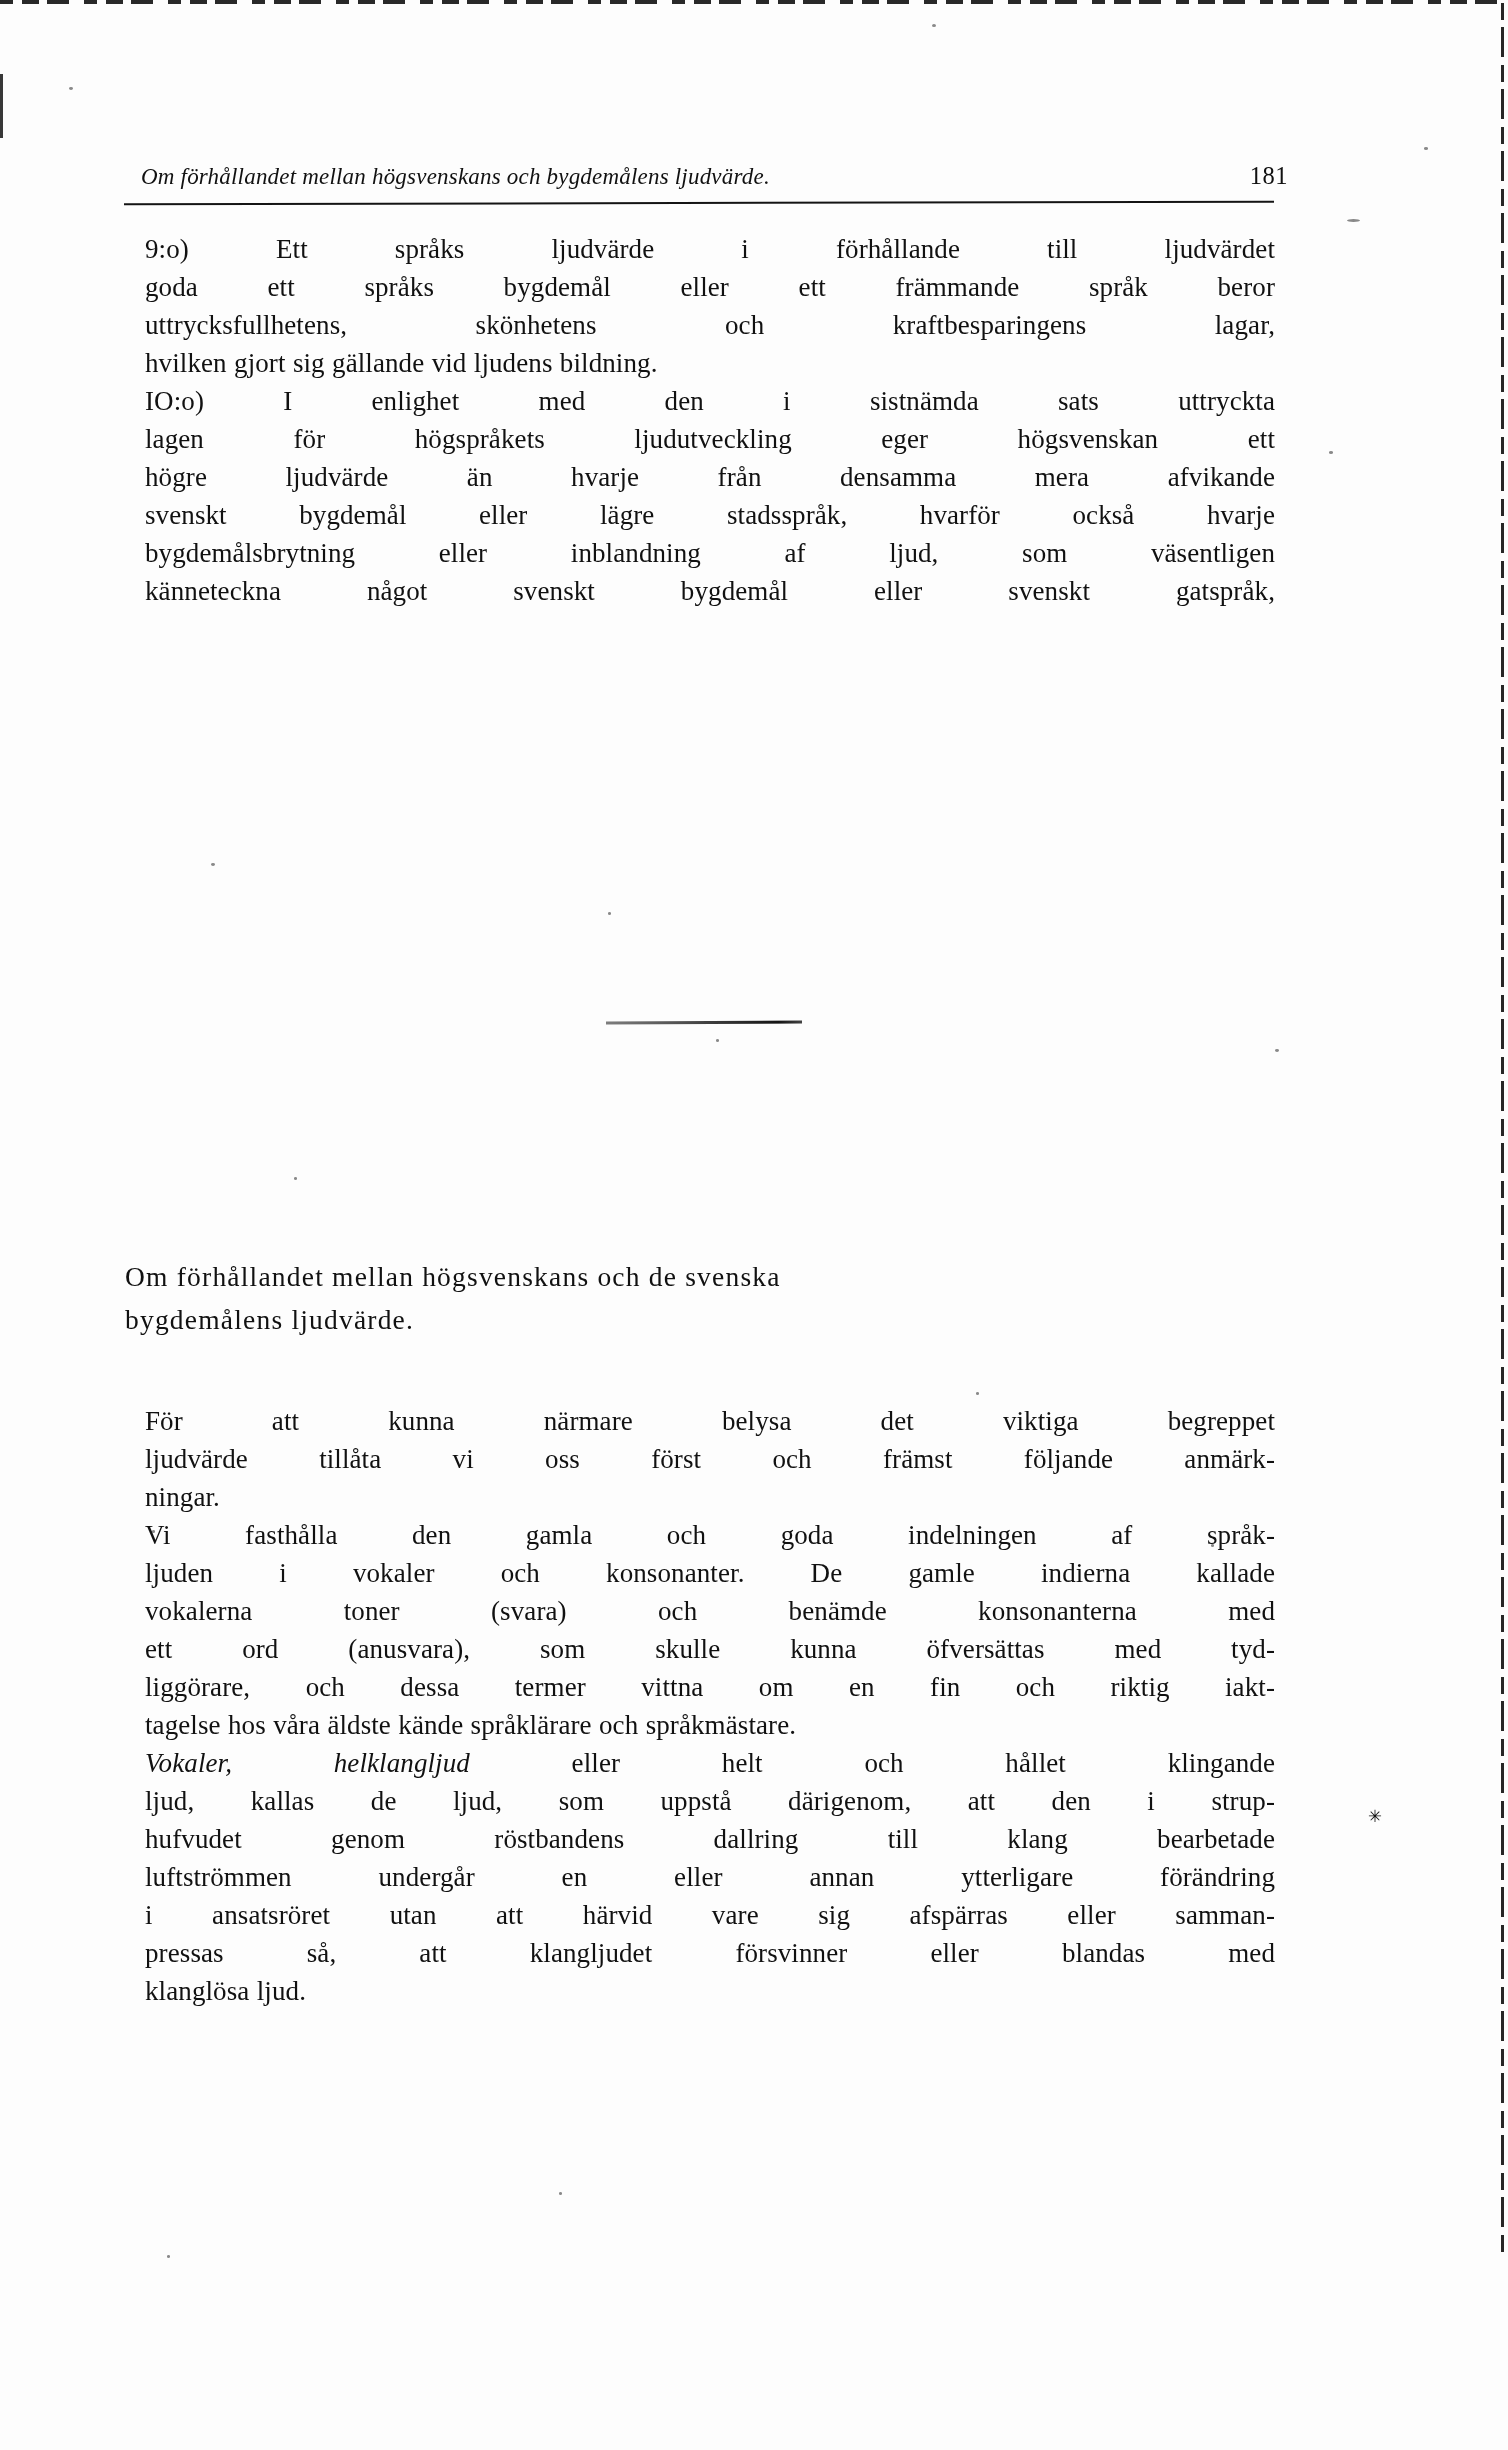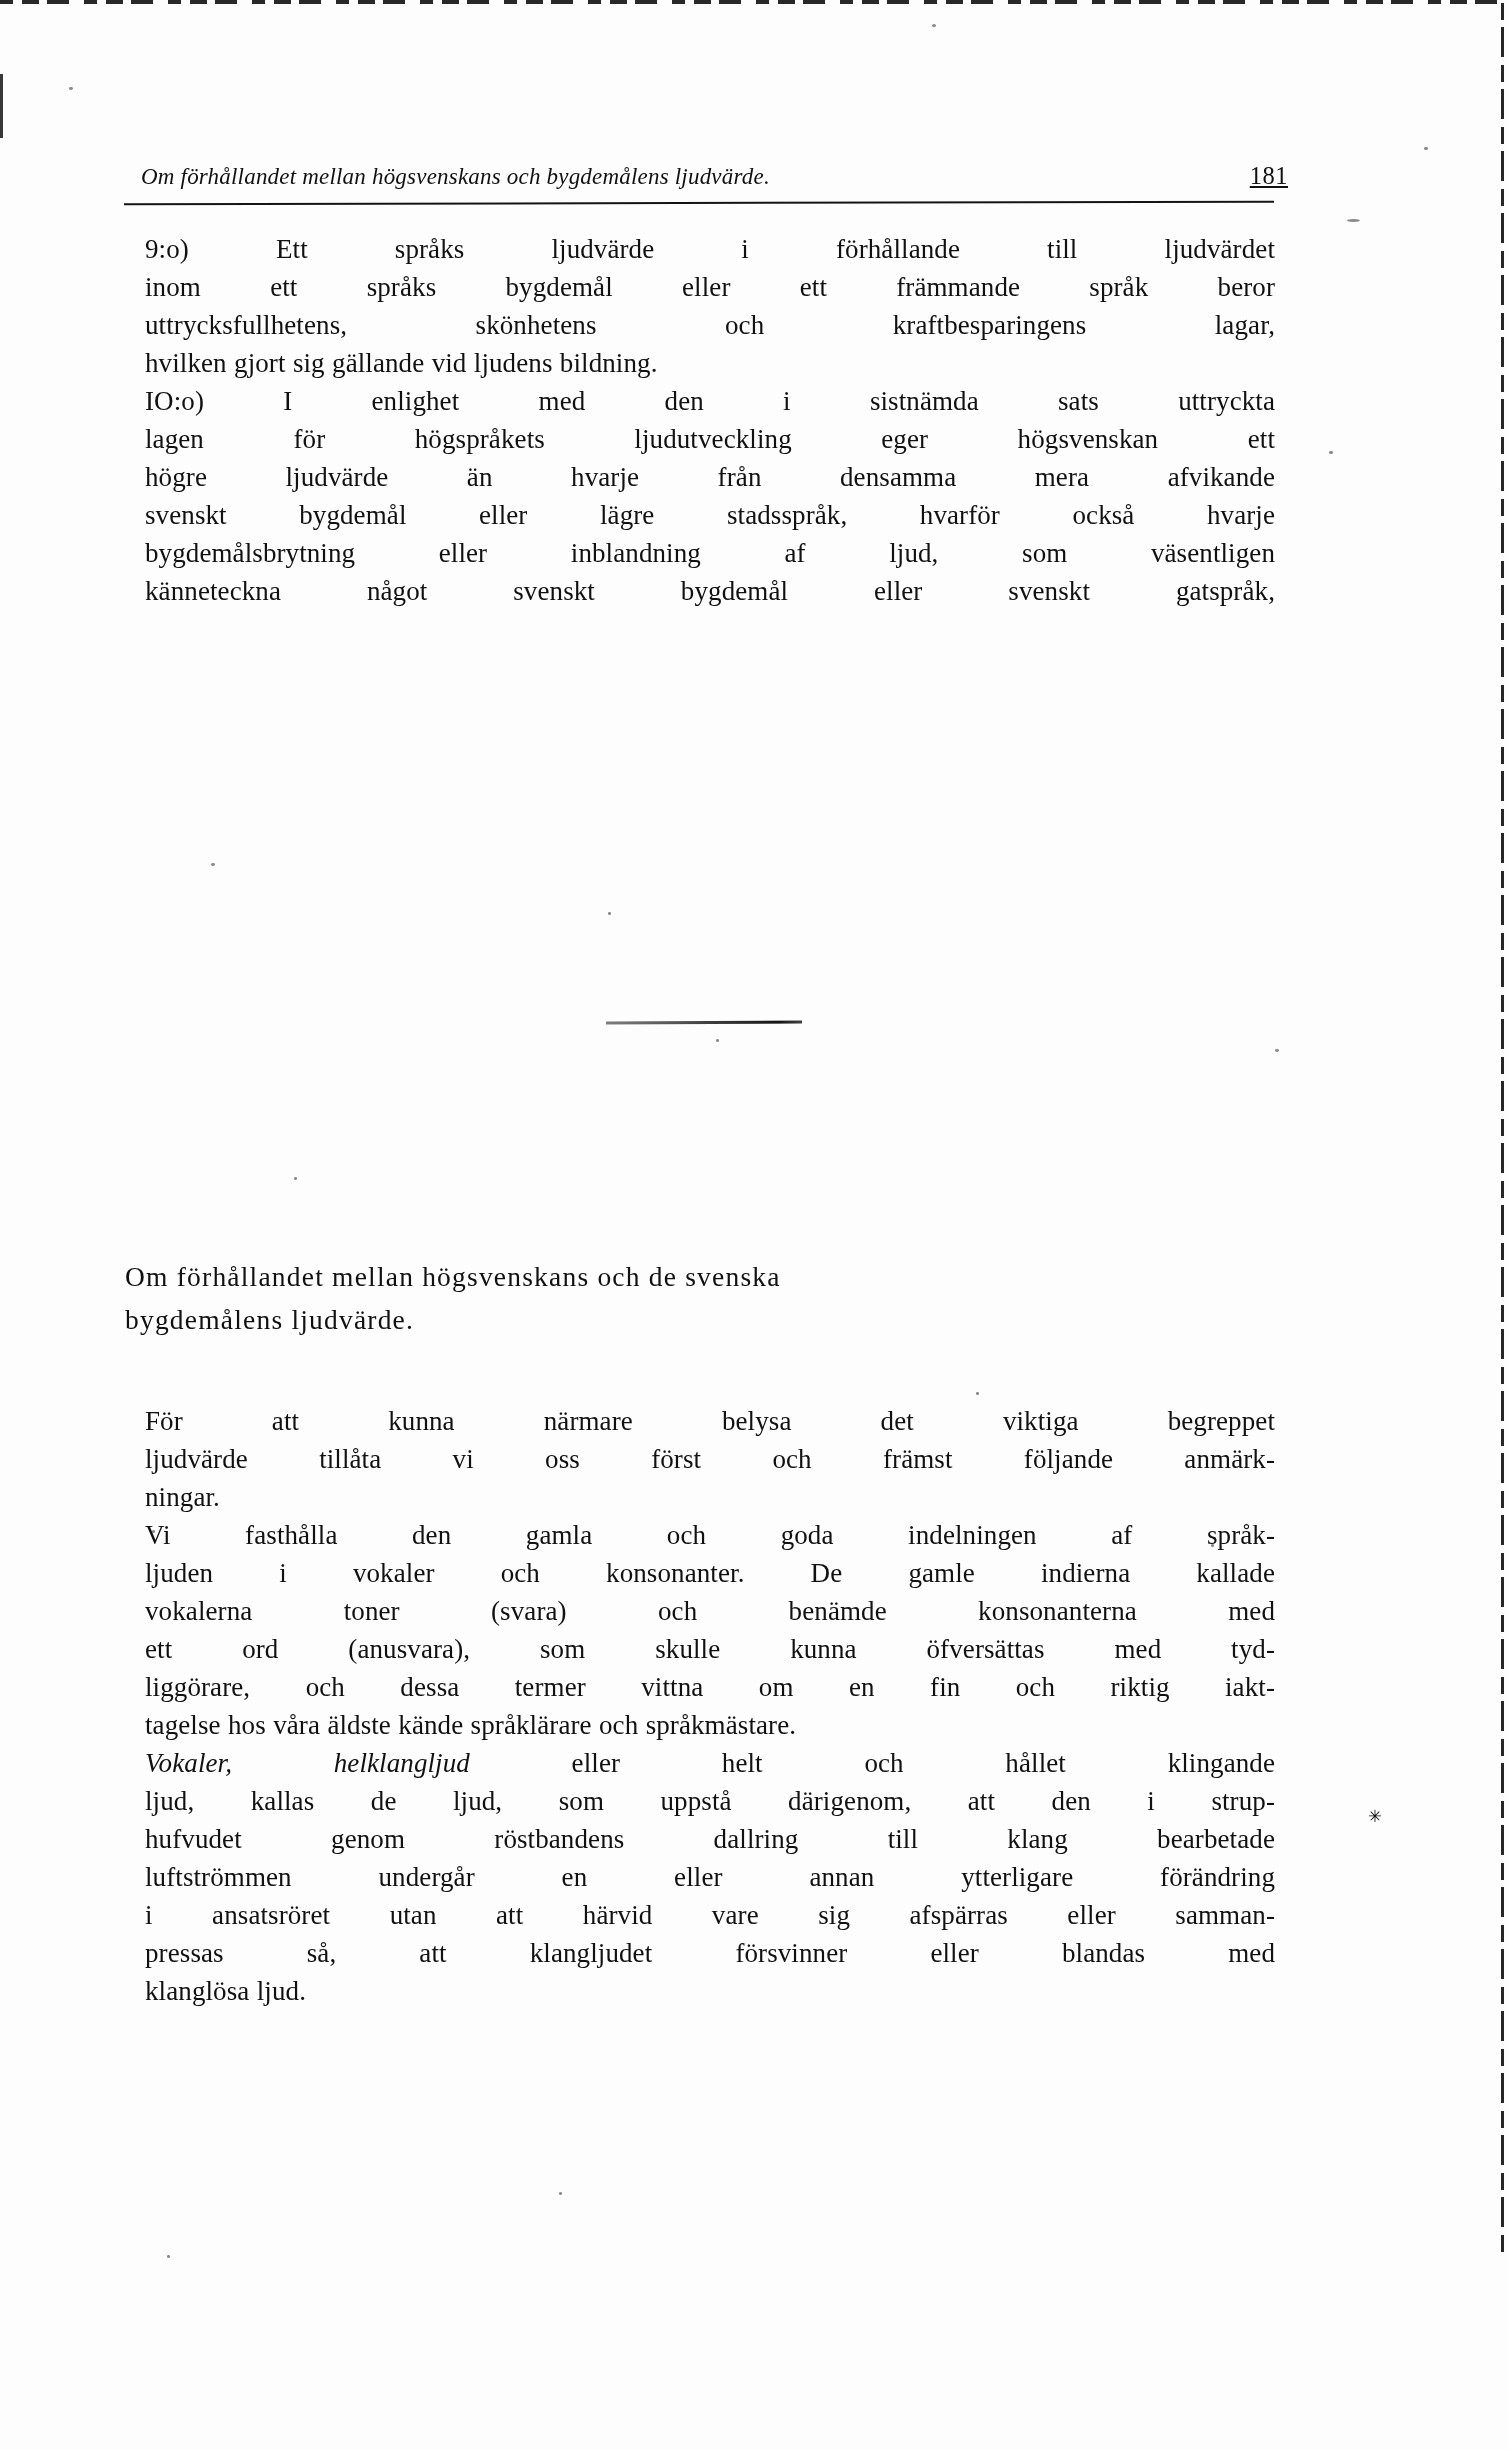--- a/index.html
+++ b/index.html
@@ -76,21 +76,20 @@
   .running-head .rh-title {
     font-style: italic;
     font-size: 23px;
     letter-spacing: 0.2px;
     white-space: nowrap;
   }
   .running-head .rh-page {
     font-size: 24.5px;
     font-style: normal;
     letter-spacing: 0.5px;
-    text-decoration: underline;
   }
   .head-rule {
     position: absolute;
     left: 124px;
     top: 202px;
     width: 1150px;
     height: 2px;
     background: #141414;
     transform: rotate(-0.12deg);
   }
@@ -187,21 +186,21 @@
   <div class="running-head">
     <span class="rh-title">Om förhållandet mellan högsvenskans och bygdemålens ljudvärde.</span>
     <span class="rh-page">181</span>
   </div>
   <div class="head-rule"></div>
 
   <div class="textblock">
 
     <p class="body">
       <span class="ln">9:o)  Ett  språks  ljudvärde  i förhållande  till  ljudvärdet</span>
-      <span class="ln">inom  ett  språks  bygdemål  eller  ett  främmande  språk  beror</span>
+      <span class="ln">goda  ett  språks  bygdemål  eller  ett  främmande  språk  beror</span>
       <span class="ln">uttrycksfullhetens,  skönhetens  och  kraftbesparingens  lagar,</span>
       <span class="ln last">hvilken  gjort  sig  gällande  vid  ljudens  bildning.</span>
     </p>
 
     <p class="body">
       <span class="ln">IO:o)  I  enlighet  med  den  i sistnämda  sats  uttryckta</span>
       <span class="ln">lagen  för  högspråkets  ljudutveckling  eger  högsvenskan  ett</span>
       <span class="ln">högre  ljudvärde  än  hvarje  från  densamma  mera  afvikande</span>
       <span class="ln">svenskt  bygdemål  eller  lägre stadsspråk, hvarför också hvarje</span>
       <span class="ln">bygdemålsbrytning  eller  inblandning  af  ljud,  som  väsentligen</span>

